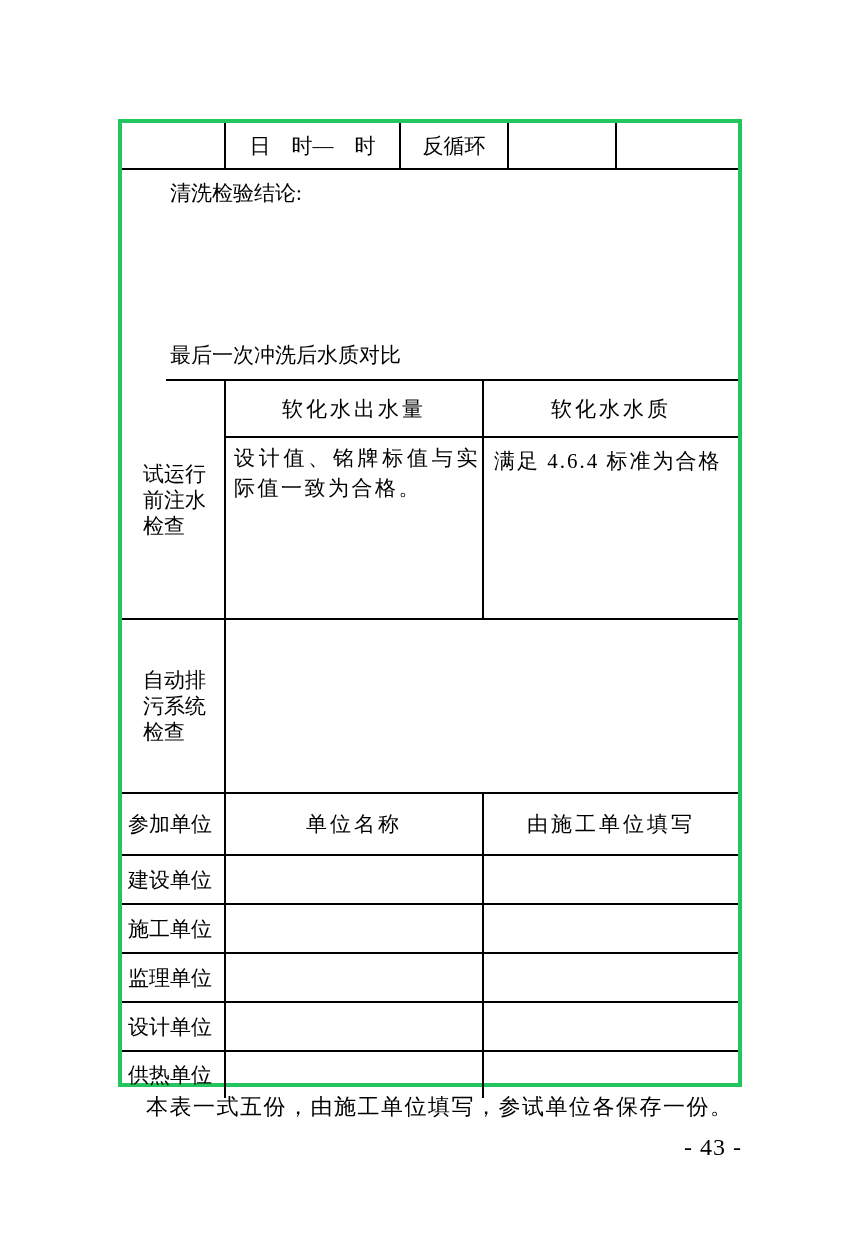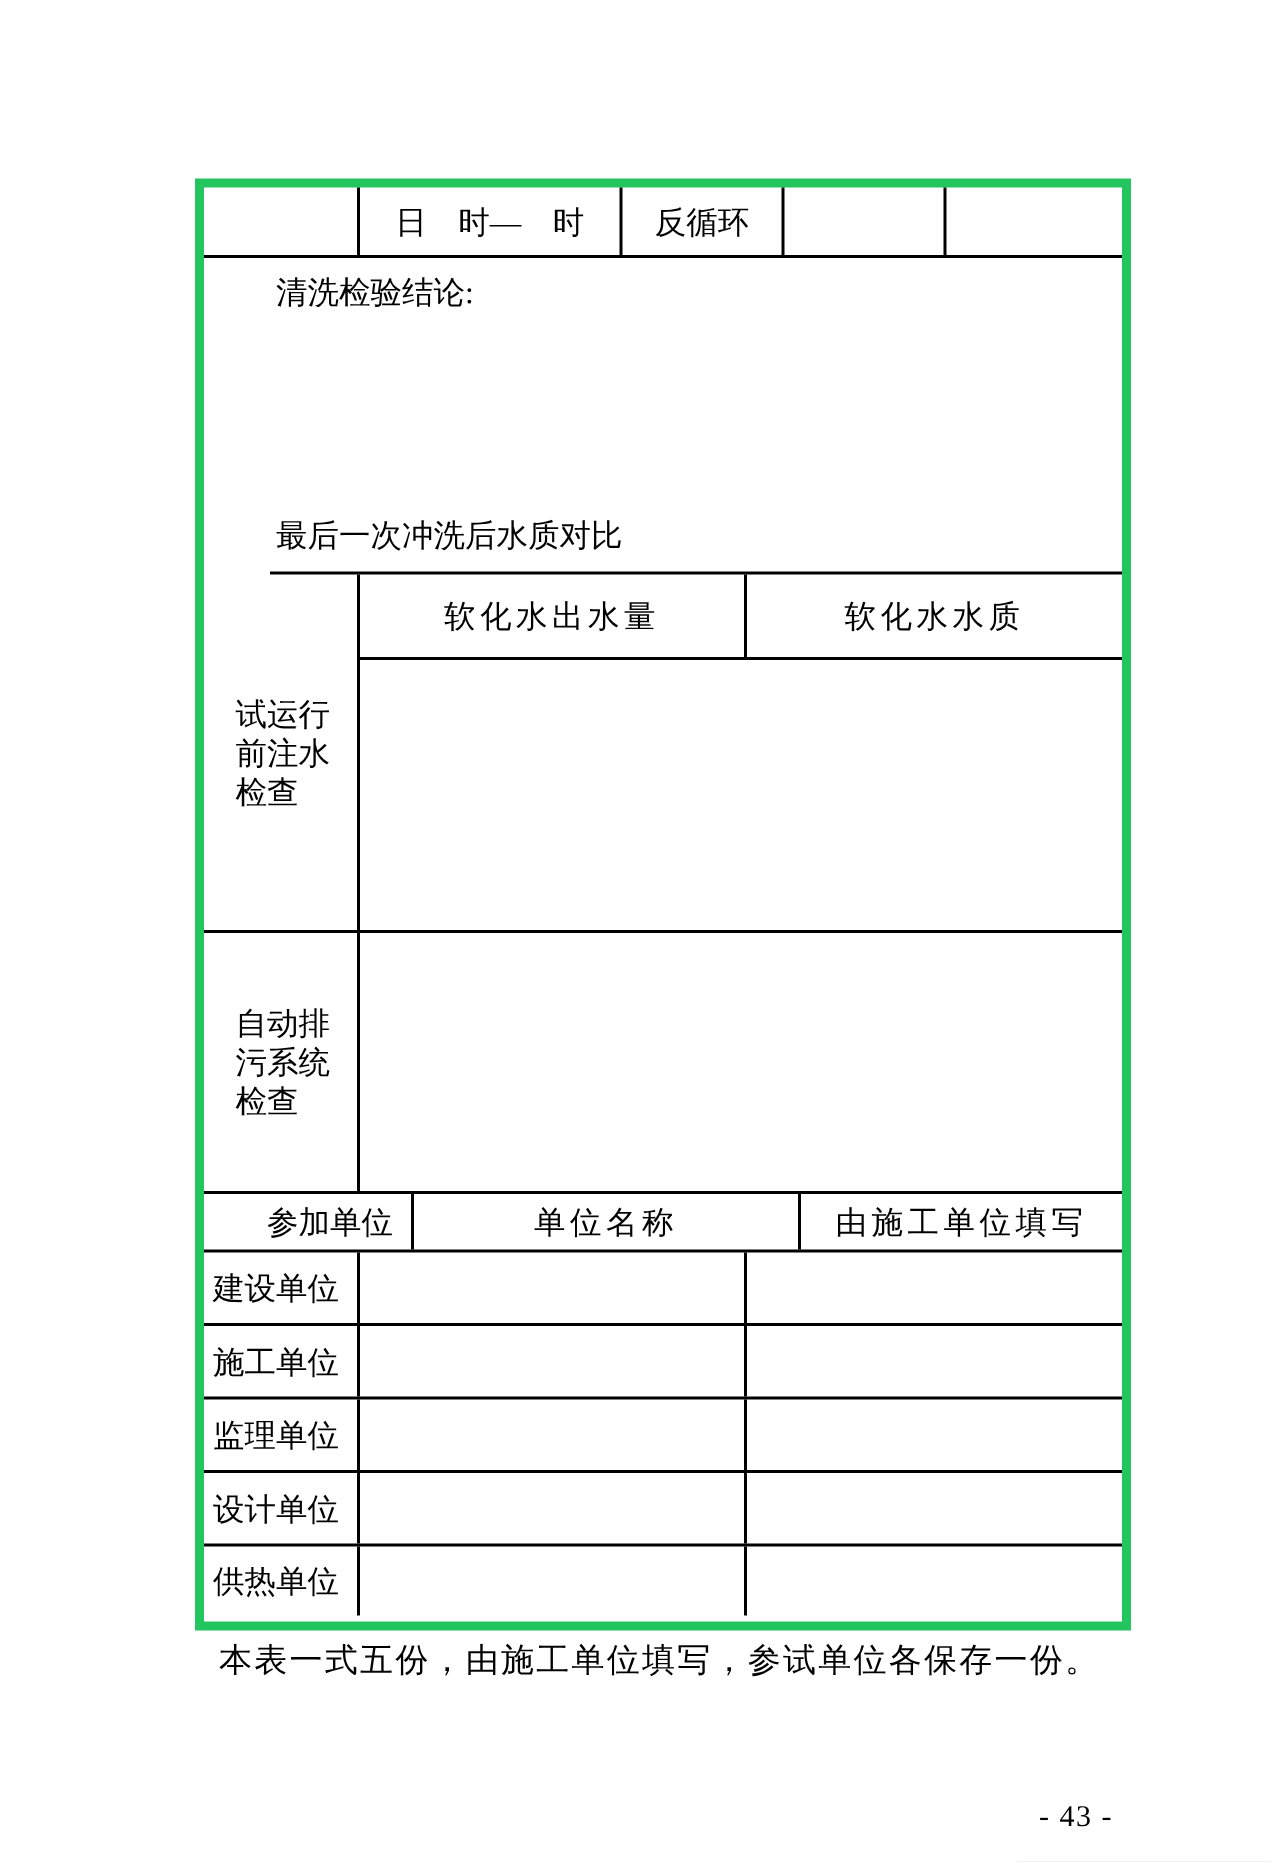--- a/index.html
+++ b/index.html
@@ -7,23 +7,23 @@
     position:relative;
     width:857px; height:1241px;
     background:#ffffff;
     font-family:"Liberation Serif","DejaVu Serif",serif;
     color:#000;
     font-size:21px;
     margin:0 auto;
     overflow:hidden;
   }
   .doc-table {
-    position:absolute; left:130px; top:119px;
+    position:absolute; left:118px; top:119px;
     width:624px; height:968px;
-    border:6px solid #22c55e;
+    border:4px solid #22c55e;
     box-sizing:border-box;
     display:flex; flex-direction:column;
     background:#fff;
   }
   .t-row { display:flex; border-bottom:2px solid #000; box-sizing:border-box; flex:0 0 auto; }
   .t-row.last { border-bottom:none; }
   .c { border-right:2px solid #000; box-sizing:border-box; overflow:hidden; flex:0 0 auto; }
   .c.end { border-right:none; flex:1 1 auto; }
   .w1 { width:104px; }
   .w2 { width:175px; }
@@ -32,21 +32,21 @@
   .wm { width:258px;font-family:Liberation Mono, monospace; }
   .ctr { display:flex; align-items:center; justify-content:center; text-align:center; }
   .lbl {
     display:flex; flex-direction:column; justify-content:center;
     padding-left:21px; line-height:26px;
   }
   .h47  { height:47px; }
   .h211 { height:211px;margin-left:44px; }
   .h239 { height:239px; }
   .h175 { height:174px; }
-  .h50  { height:39px;padding-left:36px; }
+  .h50  { height:62px; }
   .h49  { height:49px; }
   .h46  { height:46px; }
   .cleaning-cell {
     flex:1 1 auto; border-right:none;
     display:flex; flex-direction:column; justify-content:space-between;
     padding:10px 6px 11px 4px; line-height:26px;
   }
   .subgrid { flex:1 1 auto; display:flex; flex-direction:column; }
   .sub-row { display:flex; box-sizing:border-box; }
   .sub-head { height:57px; border-bottom:2px solid #000; }
@@ -62,22 +62,22 @@
     padding:8px 0 0 10px;
     line-height:30px;
     letter-spacing:2px;
   }
   .unit-label { display:flex; align-items:center; padding-left:6px; }
   .footer-note {
     position:absolute; left:146px; top:1092px;
     font-size:22px; letter-spacing:1.5px; white-space:nowrap;
   }
   .page-number {
-    position:absolute; left:542px; top:1200px; width:200px;
-    text-align:right; font-size:20px; letter-spacing:1px;
+    position:absolute; left:542px; top:1134px; width:200px;
+    text-align:right; font-size:24px; letter-spacing:1px;
   }
 </style>
 </head>
 <body>
 
 <div class="page">
 
   <div class="doc-table">
 
     <div class="t-row h47">
@@ -94,20 +94,24 @@
         <div>最后一次冲洗后水质对比</div>
       </div>
     </div>
 
     <div class="t-row h239">
       <div class="c w1 lbl">试运行前注水检查</div>
       <div class="subgrid">
         <div class="sub-row sub-head">
           <div class="c wm ctr ls3">软化水出水量</div>
           <div class="c end ctr ls3">软化水水质</div>
+        </div>
+        <div class="sub-row sub-body">
+          <div class="c wm criteria-left">设计值、铭牌标值与实际值一致为合格。</div>
+          <div class="c end criteria-right">满足 4.6.4 标准为合格</div>
         </div>
       </div>
     </div>
 
     <div class="t-row h175">
       <div class="c w1 lbl">自动排污系统检查</div>
       <div class="c end"></div>
     </div>
 
     <div class="t-row h50">

